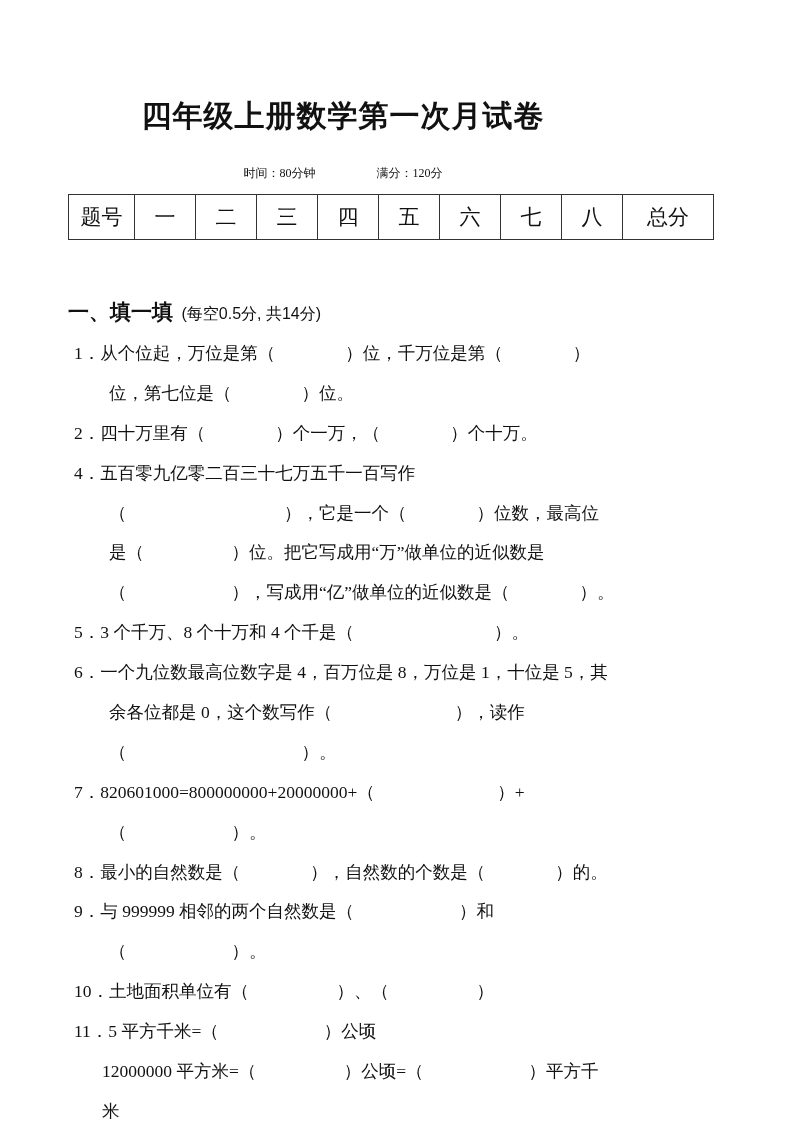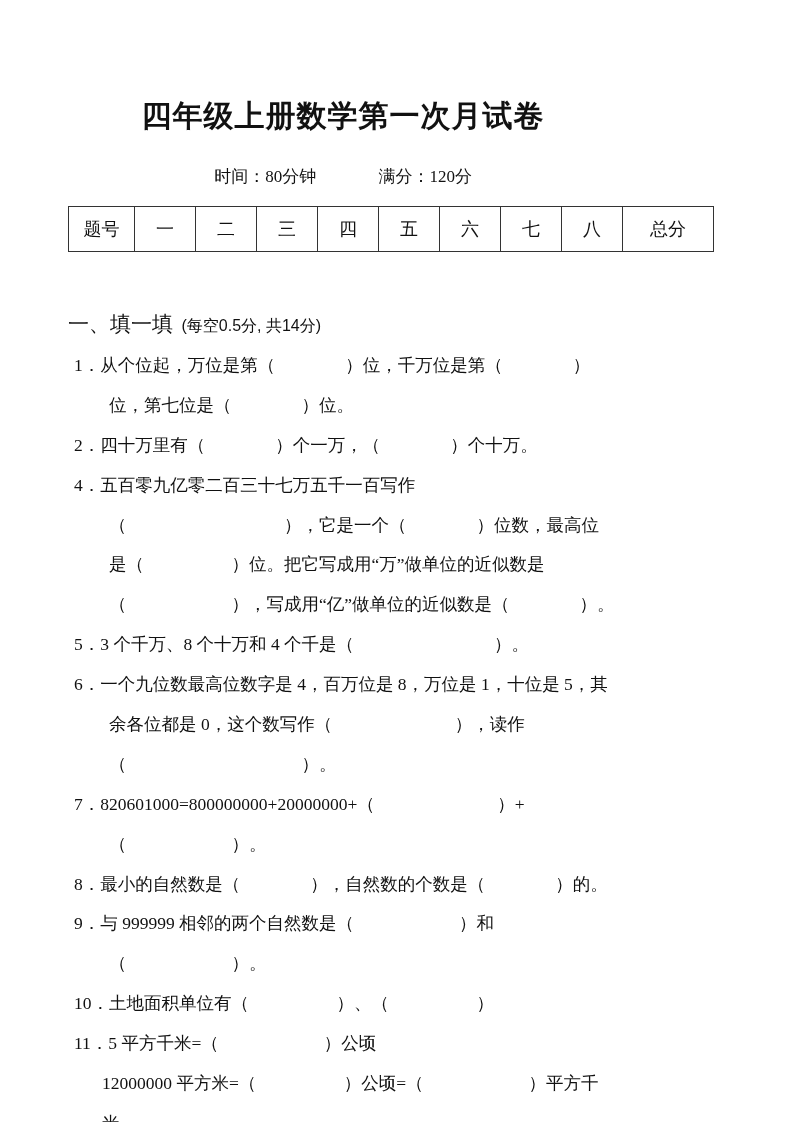--- a/index.html
+++ b/index.html
@@ -21,51 +21,51 @@
   .doc-title {
     text-align: center;
     font-size: 30px;
     font-weight: 700;
     letter-spacing: 1px;
     font-family: "Liberation Sans", "DejaVu Sans", sans-serif;
     margin-bottom: 28px;
   }
   .doc-meta {
     text-align: center;
-    font-size: 17px;
-    margin-bottom: 18px;
+    font-size: 12px;
+    margin-bottom: 12px;
   }
   .doc-meta .meta-part { display: inline-block; }
   .doc-meta .meta-part + .meta-part { margin-left: 58px; }
 
   table.score-table {
     border-collapse: collapse;
     width: 645px;
     table-layout: fixed;
-    font-size: 18px;
+    font-size: 21px;
   }
   table.score-table td {
     border: 1px solid #333333;
     text-align: center;
     vertical-align: middle;
     height: 45px;
   }
   table.score-table tr.score-row td { height: 38px; }
   table.score-table col.c-first { width: 66px; }
   table.score-table col.c-num   { width: 61px; }
   table.score-table col.c-total { width: 91px; }
 
   .section-heading {
     margin-top: 58px;
     margin-bottom: 8px;
     font-family: "Liberation Sans", "DejaVu Sans", sans-serif;
   }
   .section-heading .sec-title {
     font-size: 21px;
-    font-weight: 400;
+    font-weight: 700;
     text-align: right;
   }
   .section-heading .sec-note {
     font-size: 16px;
     font-weight: 400;
     margin-left: 4px;
   }
 
   .questions {
     padding-left: 6px;

